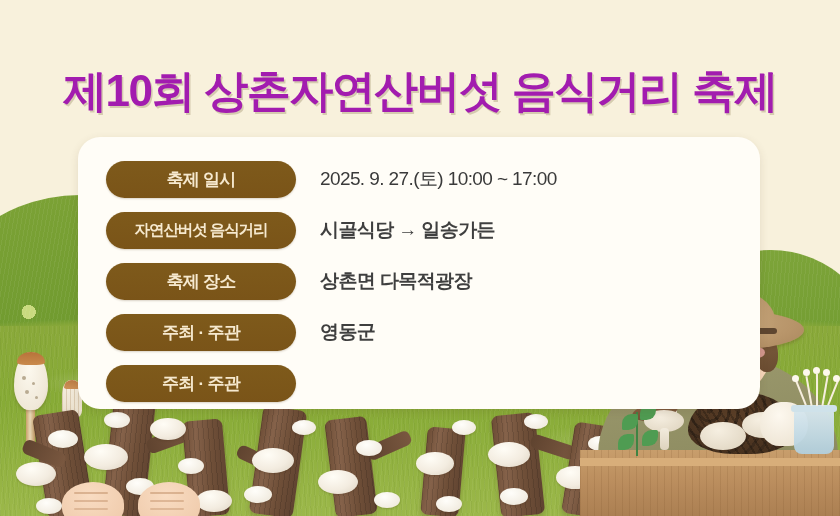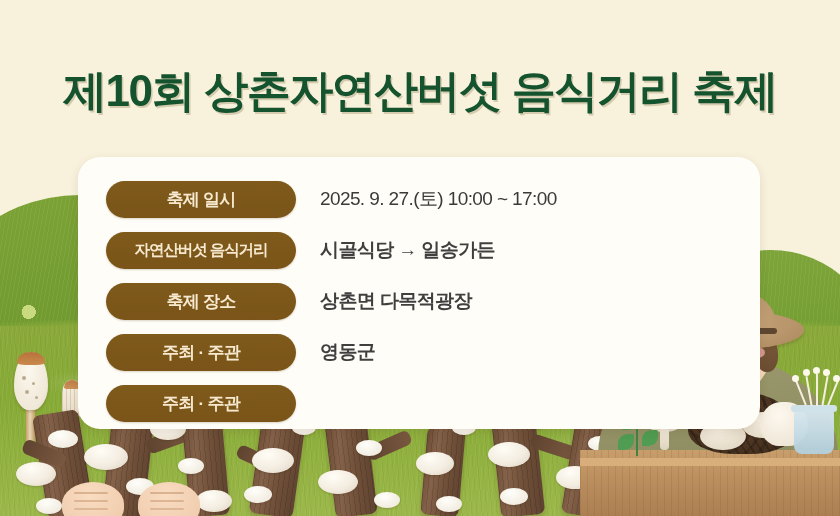--- a/index.html
+++ b/index.html
@@ -318,38 +318,37 @@
     text-align:center;
     font-size:21px; font-weight:bold;
     color:#2c2a26;
     letter-spacing:-.4px;
     z-index:8;
   }
   .title {
     position:absolute; top:62px; left:0; right:0;
     text-align:center;
     font-size:44px; font-weight:bold;
-    color:#14532d;
+    color:#a21caf;
     letter-spacing:-1.6px;
     text-shadow:1.5px 1.5px 0 rgba(90,70,20,.22);
     white-space:nowrap;
     z-index:8;
   }
 
   
   .card {
     position:absolute;
     left:78px; top:137px;
     width:682px; height:272px;
     background:#fffdf7;
     border-radius:22px;
     box-shadow:0 3px 10px rgba(80,60,30,.12);
     z-index:6;
     padding:18px 0 0 28px;
-    margin-top:20px;
   }
   .row {
     display:flex; align-items:center;
     height:48px;
     margin-bottom:3px;
   }
   .pill {
     width:190px; min-width:190px; height:37px;
     background:linear-gradient(180deg,#7e5a1b 0%, #7a5418 100%);
     border-radius:19px;

